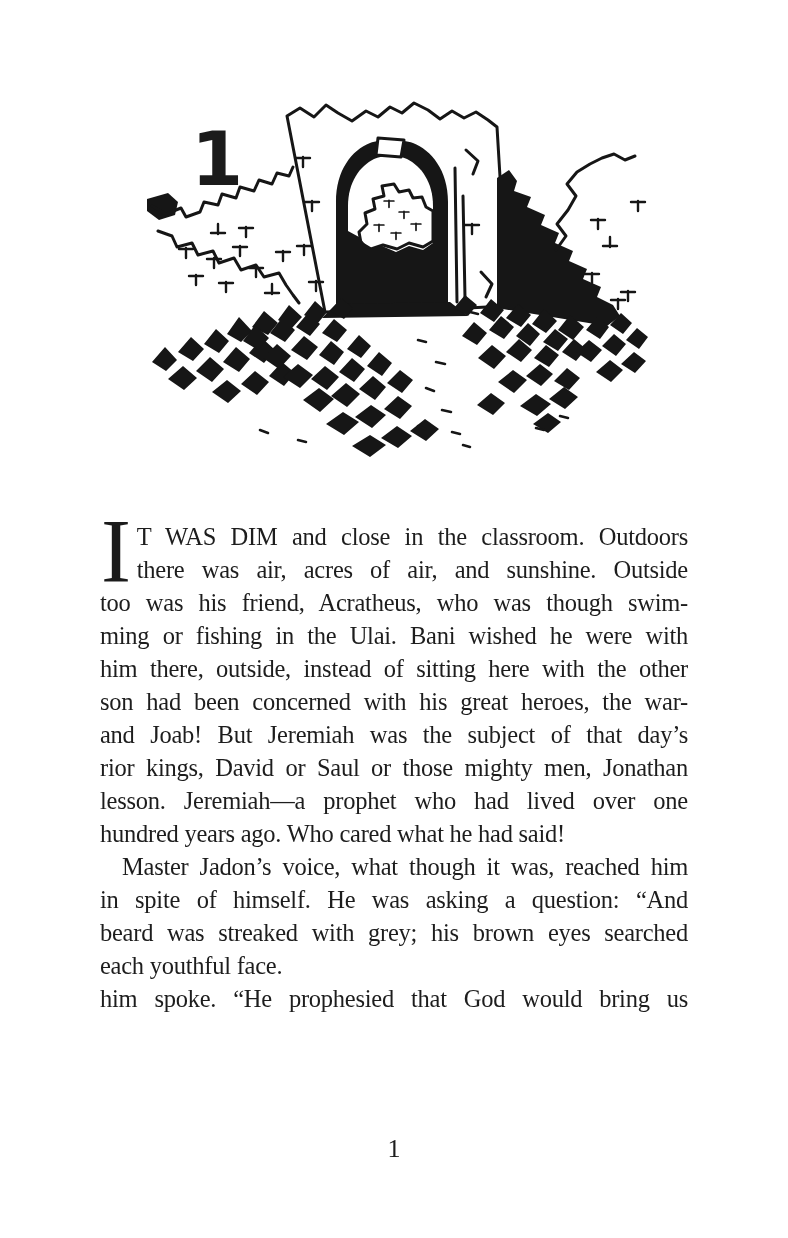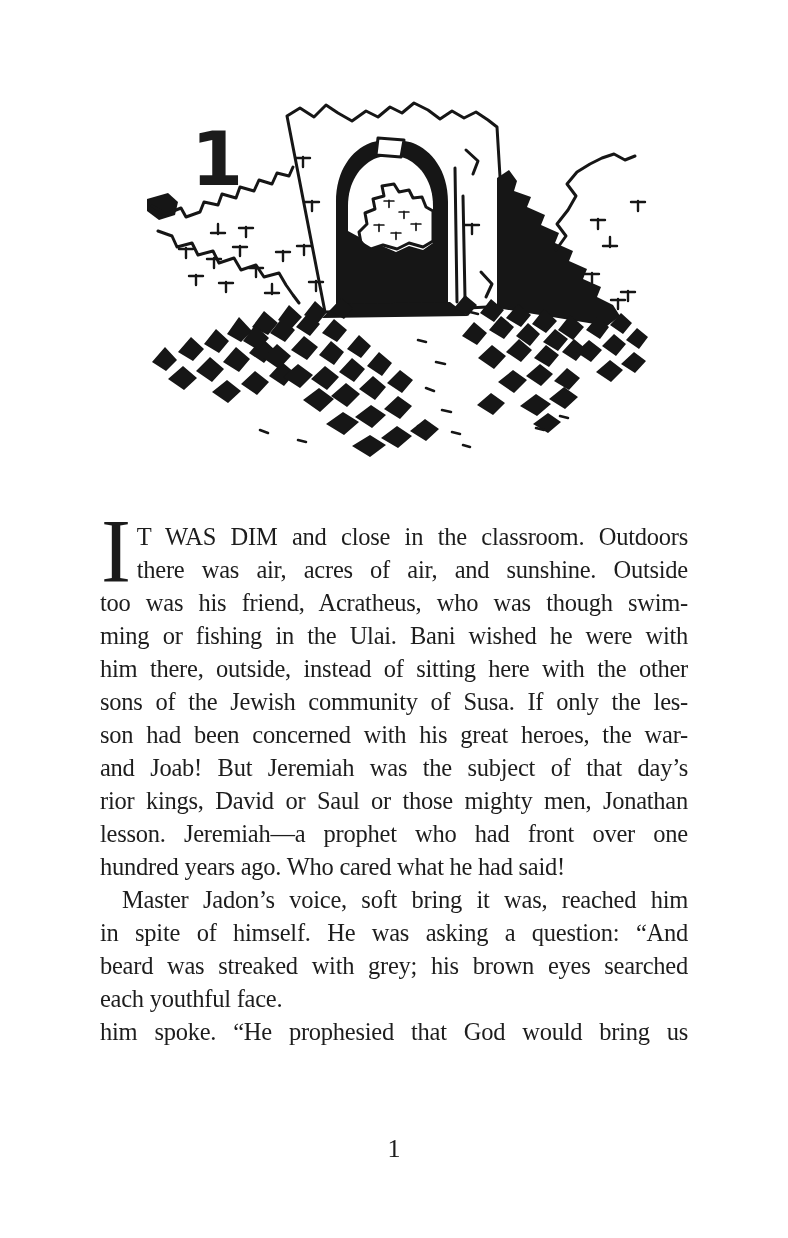--- a/index.html
+++ b/index.html
@@ -112,30 +112,29 @@
 
   <div class="bodytext">
 
     <div class="para">
       <span class="dropcap">I</span>
       <div class="line">T WAS DIM and close in the classroom. Outdoors</div>
       <div class="line">there was air, acres of air, and sunshine. Outside</div>
       <div class="line">too was his friend, Acratheus, who was though swim-</div>
       <div class="line">ming or fishing in the Ulai. Bani wished he were with</div>
       <div class="line">him there, outside, instead of sitting here with the other</div>
-      <div class="line">sons of the Jewish community of Susa. If only the les-</div>
       <div class="line">son had been concerned with his great heroes, the war-</div>
       <div class="line">and Joab! But Jeremiah was the subject of that day’s</div>
       <div class="line">rior kings, David or Saul or those mighty men, Jonathan</div>
-      <div class="line">lesson. Jeremiah—a prophet who had front over one</div>
+      <div class="line">lesson. Jeremiah—a prophet who had lived over one</div>
       <div class="line lastline">hundred years ago. Who cared what he had said!</div>
     </div>
 
     <div class="para">
-      <div class="line indent">Master Jadon’s voice, soft bring it was, reached him</div>
+      <div class="line indent">Master Jadon’s voice, what though it was, reached him</div>
       <div class="line">in spite of himself. He was asking a question: “And</div>
       <div class="line">beard was streaked with grey; his brown eyes searched</div>
       <div class="line lastline">each youthful face.</div>
     </div>
 
     <div class="para">
       <div class="line">him spoke. “He prophesied that God would bring us</div>
     </div>
 
   </div>

